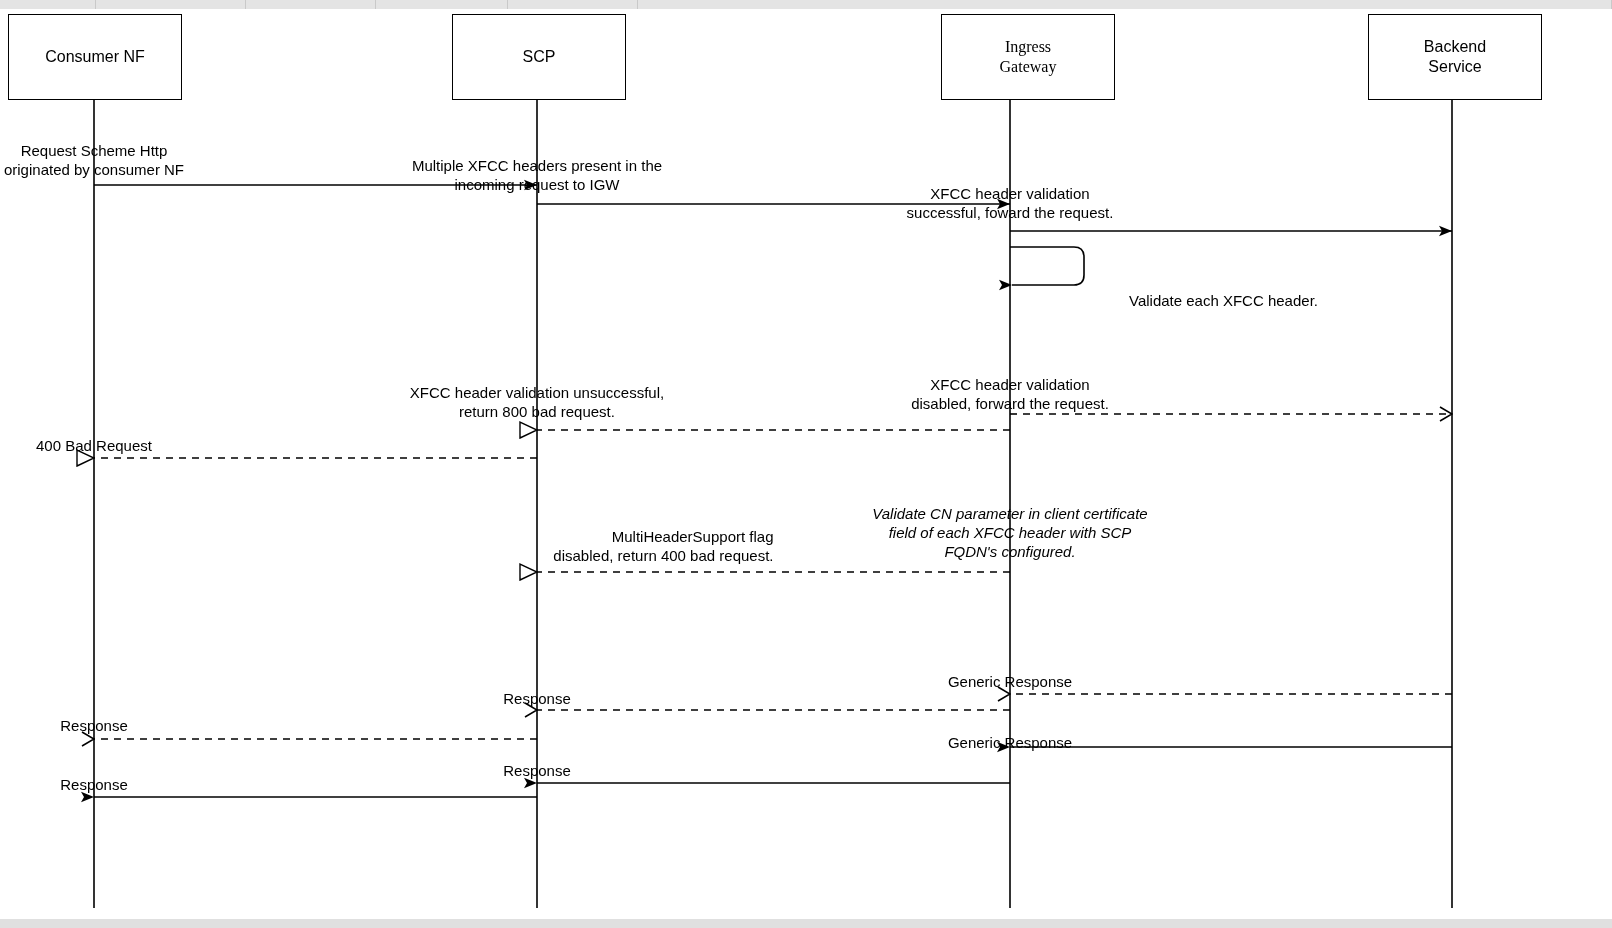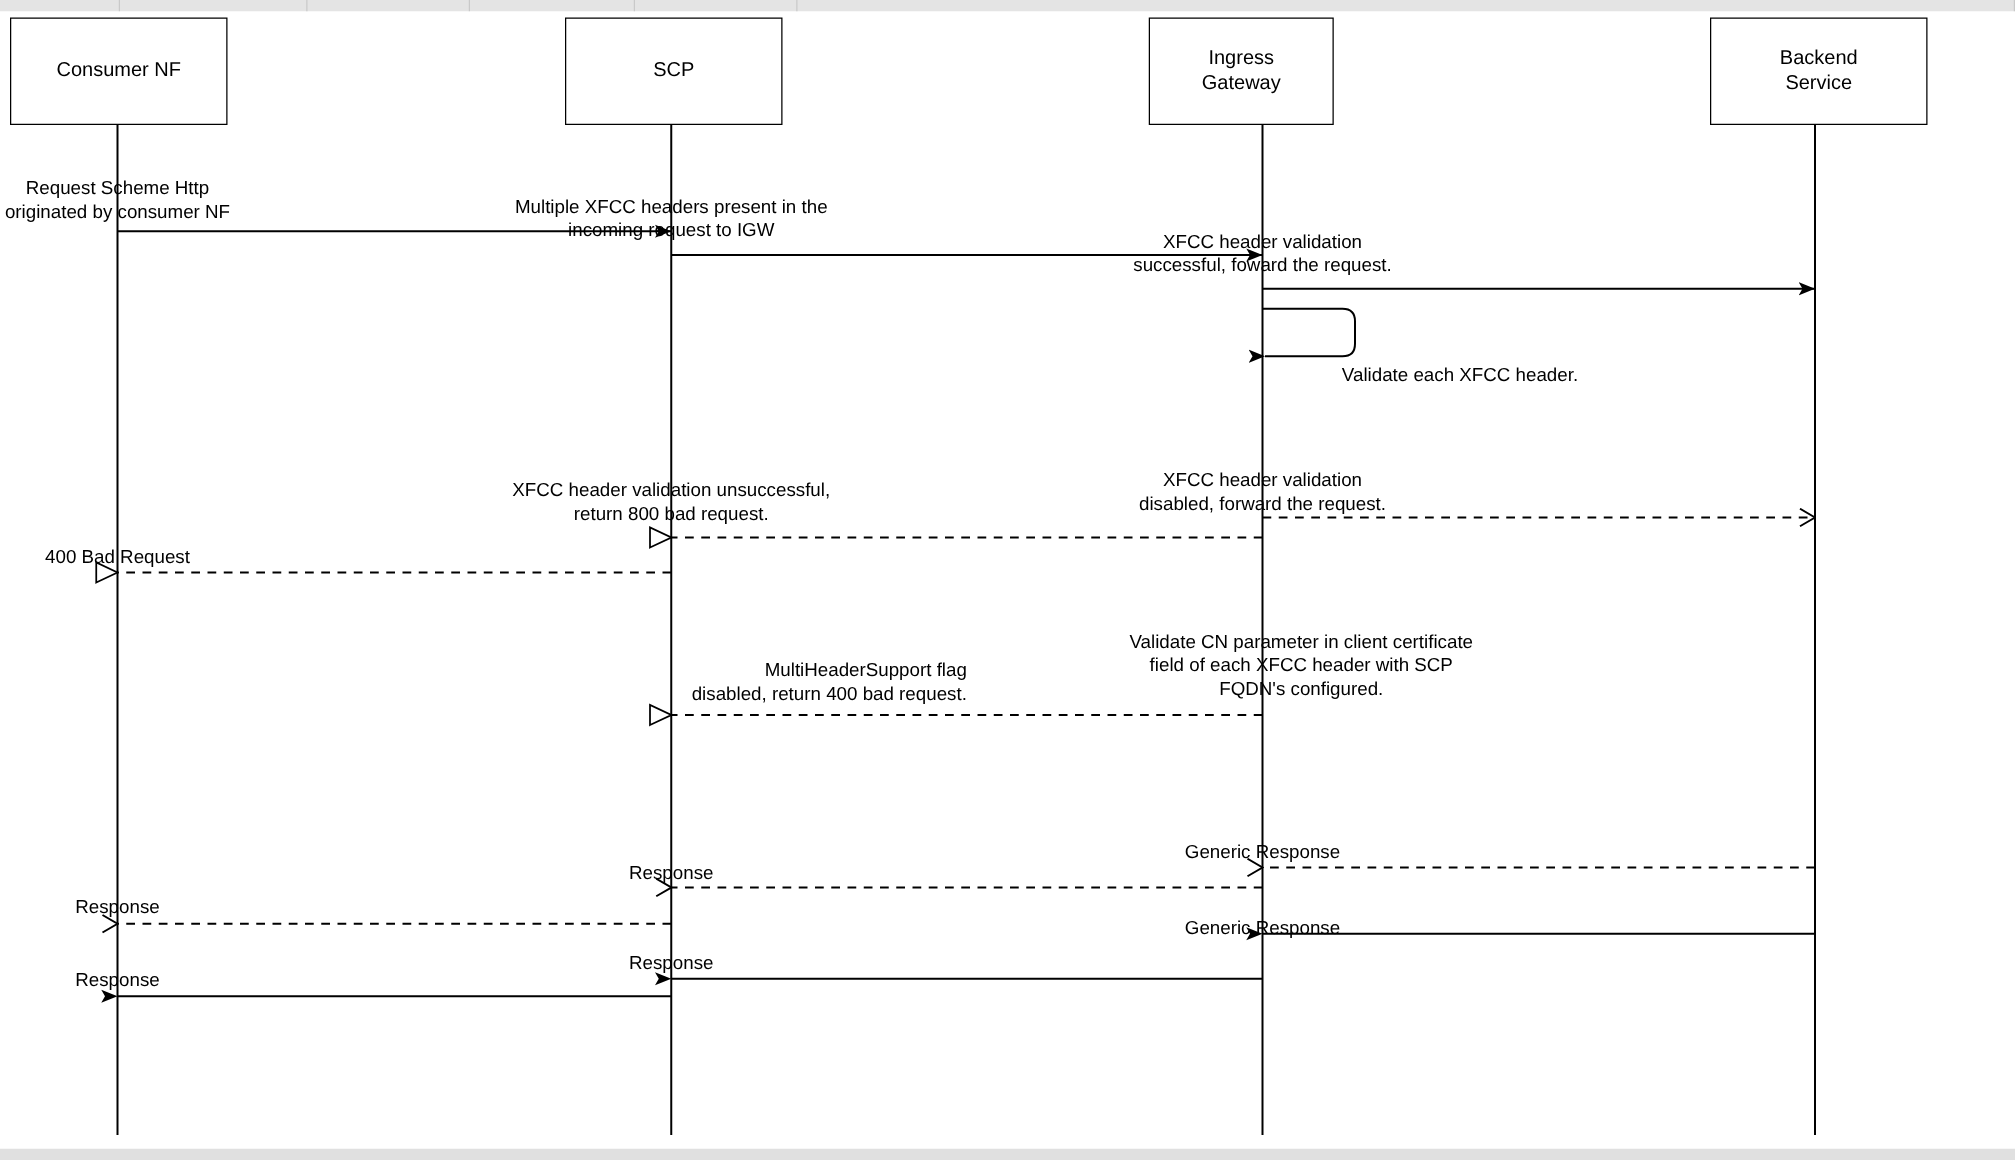--- a/index.html
+++ b/index.html
@@ -68,39 +68,39 @@
         <line x1="1452" x2="1010" y1="747" y2="747" stroke="#000" stroke-width="1.6" marker-end="url(#mk-filled-l)"></line>
         <line x1="537" x2="94" y1="739" y2="739" stroke="#000" stroke-width="1.6" stroke-dasharray="7,6" marker-end="url(#mk-open-l)"></line>
         <line x1="1010" x2="537" y1="783" y2="783" stroke="#000" stroke-width="1.6" marker-end="url(#mk-filled-l)"></line>
         <line x1="537" x2="94" y1="797" y2="797" stroke="#000" stroke-width="1.6" marker-end="url(#mk-filled-l)"></line>
       </g>
   </svg>
 
   <div id="participants-group">
       <div class="pbox" style="left: 8px; top: 14px; width: 174px; height: 86px;"><span>Consumer NF</span></div>
       <div class="pbox" style="left: 452px; top: 14px; width: 174px; height: 86px; justify-content: center;"><span>SCP</span></div>
-      <div class="pbox" style="left: 919px; top: 14px; width: 148px; height: 86px;"><span>Ingress
+      <div class="pbox" style="left: 941px; top: 14px; width: 174px; height: 86px; font-family: Liberation Serif, serif;"><span>Ingress
 Gateway</span></div>
       <div class="pbox" style="left: 1368px; top: 14px; width: 174px; height: 86px;"><span>Backend
 Service</span></div>
     </div>
   <div id="labels-group">
       <div class="lbl" style="left: -127px; width: 442px; top: 141px;">Request Scheme Http
 originated by consumer NF</div>
       <div class="lbl" style="left: 300.5px; width: 473px; top: 156px;">Multiple XFCC headers present in the
 incoming request to IGW</div>
       <div class="lbl" style="left: 789px; width: 442px; top: 184px;">XFCC header validation
 successful, foward the request.</div>
-      <div class="lbl" style="left: 1018px; text-align: center; width: 300px; top: 291px;">Validate each XFCC header.</div>
+      <div class="lbl" style="left: 1018px; text-align: right; width: 300px; top: 291px;">Validate each XFCC header.</div>
       <div class="lbl" style="left: 789px; width: 442px; top: 375px;">XFCC header validation
 disabled, forward the request.</div>
       <div class="lbl" style="left: 300.5px; width: 473px; top: 383px;">XFCC header validation unsuccessful,
 return 800 bad request.</div>
       <div class="lbl" style="left: -127px; width: 442px; top: 436px;">400 Bad Request</div>
-      <div class="lbl" style="left: 820px; width: 442px; top: 504px;">Validate CN parameter in client certificate
+      <div class="lbl" style="left: 789px; width: 442px; top: 504px; font-style: italic;">Validate CN parameter in client certificate
 field of each XFCC header with SCP
 FQDN's configured.</div>
       <div class="lbl" style="left: 300.5px; width: 473px; top: 527px; text-align: right;">MultiHeaderSupport flag
 disabled, return 400 bad request.</div>
       <div class="lbl" style="left: 789px; width: 442px; top: 672px;">Generic Response</div>
       <div class="lbl" style="left: 300.5px; width: 473px; top: 689px;">Response</div>
       <div class="lbl" style="left: 789px; width: 442px; top: 733px;">Generic Response</div>
       <div class="lbl" style="left: -127px; width: 442px; top: 716px;">Response</div>
       <div class="lbl" style="left: 300.5px; width: 473px; top: 761px;">Response</div>
       <div class="lbl" style="left: -127px; width: 442px; top: 775px;">Response</div>

